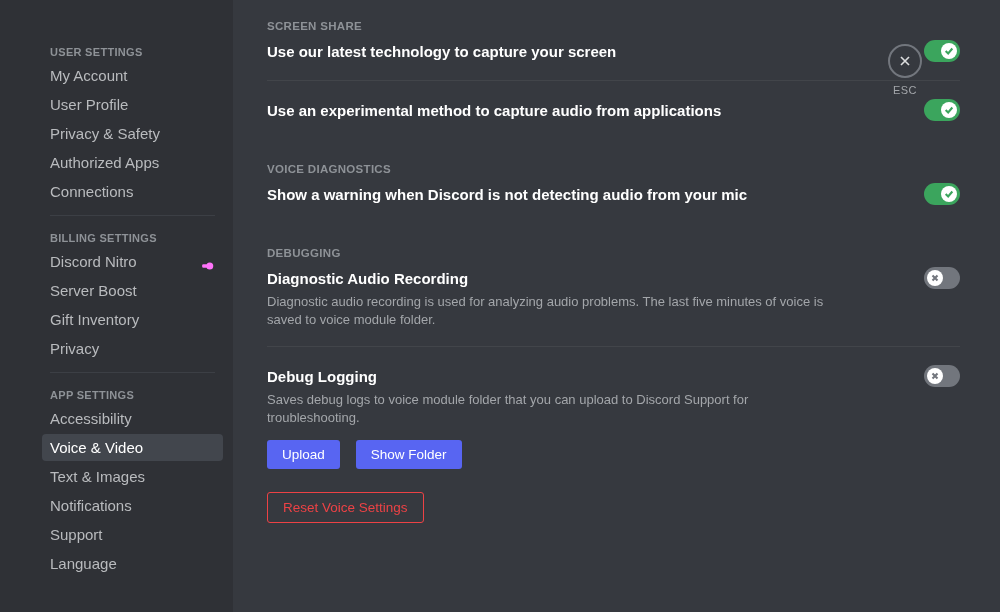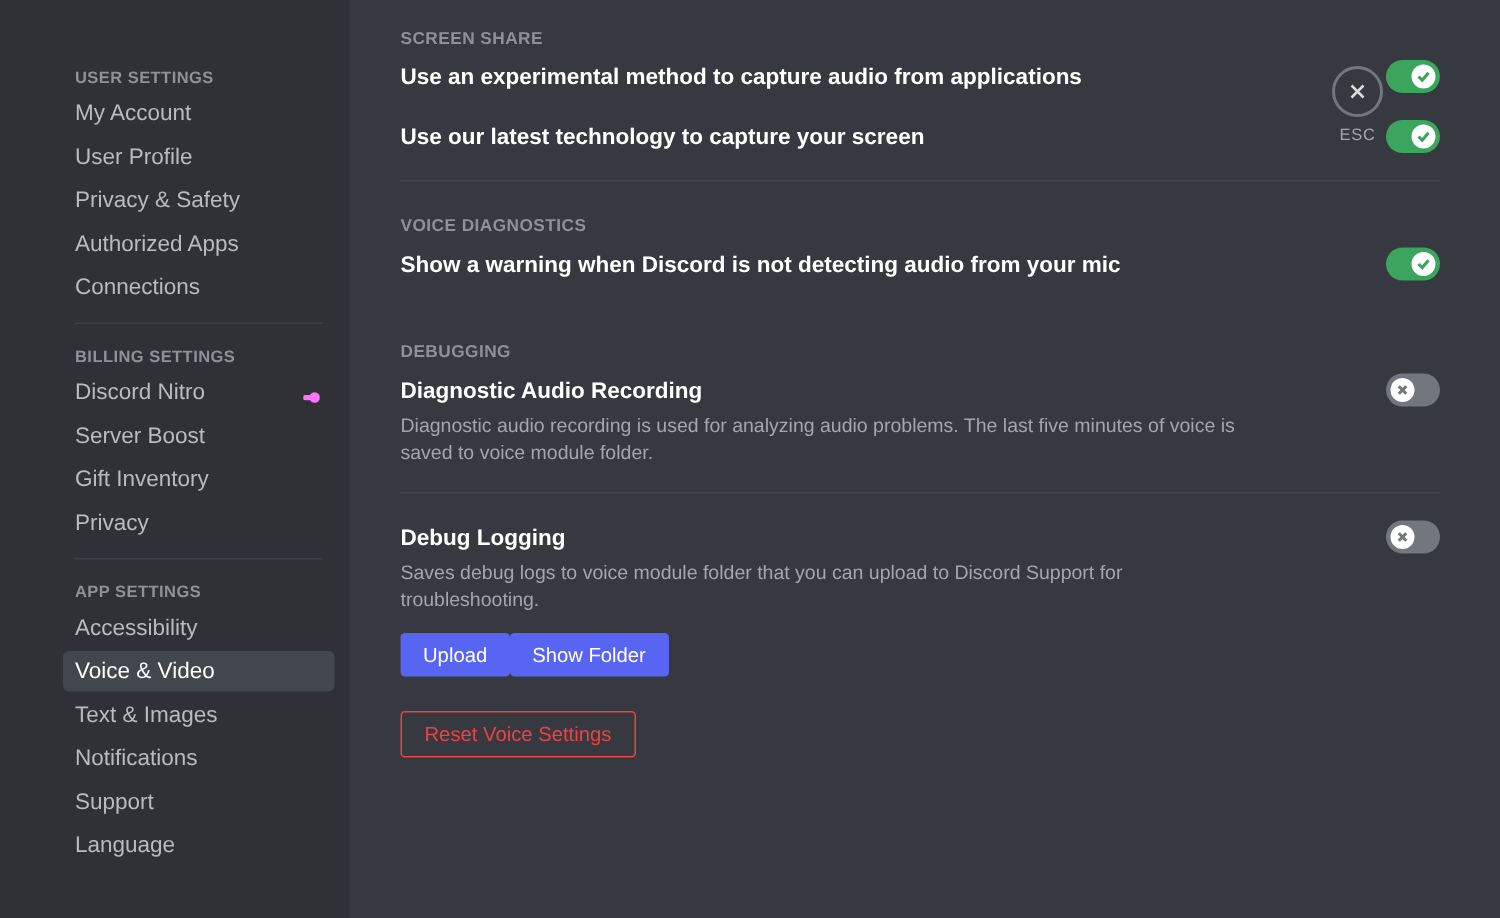--- a/index.html
+++ b/index.html
@@ -119,21 +119,21 @@
   }
   .toggle.on { background: #3ba55d; }
   .toggle.on .knob { right: 3px; }
   .toggle.off { background: #72767d; }
   .toggle.off .knob { left: 3px; }
 
   .toggle.on .knob svg { width: 10px; height: 10px; }
   .toggle.off .knob svg { width: 10px; height: 10px; }
 
   
-  .btn-row { display: flex; margin-top: 14px; }
+  .btn-row { display: flex; gap: 16px; margin-top: 14px; }
   .btn {
     padding: 7px 15px;
     border-radius: 3px;
     font-size: 13.5px;
     font-weight: 500;
     cursor: pointer;
     border: none;
     color: #fff;
   }
   .btn-primary { background: #5865f2; }
@@ -235,32 +235,32 @@
       <svg viewBox="0 0 24 24" width="16" height="16" fill="none" stroke="#dcddde" stroke-width="2.5">
           <path d="M6 6 L18 18 M18 6 L6 18"></path>
         </svg>
     </div>
     <div class="close-label">ESC</div>
   </div>
 
   <div class="content-wrap">
     
     <div class="section-header">SCREEN SHARE</div>
+    <div class="setting-row border">
+      <div class="setting-title">Use our latest technology to capture your screen</div>
+      <div class="toggle on">
+        <div class="knob">
+          <svg viewBox="0 0 24 24" fill="none" stroke="#3ba55d" stroke-width="5">
+              <path d="M4 12 L10 18 L20 6"></path>
+            </svg>
+        </div>
+      </div>
+    </div>
     <div class="setting-row">
       <div class="setting-title">Use an experimental method to capture audio from applications</div>
-      <div class="toggle on">
-        <div class="knob">
-          <svg viewBox="0 0 24 24" fill="none" stroke="#3ba55d" stroke-width="5">
-              <path d="M4 12 L10 18 L20 6"></path>
-            </svg>
-        </div>
-      </div>
-    </div>
-    <div class="setting-row border">
-      <div class="setting-title">Use our latest technology to capture your screen</div>
       <div class="toggle on">
         <div class="knob">
           <svg viewBox="0 0 24 24" fill="none" stroke="#3ba55d" stroke-width="5">
               <path d="M4 12 L10 18 L20 6"></path>
             </svg>
         </div>
       </div>
     </div>
 
     

